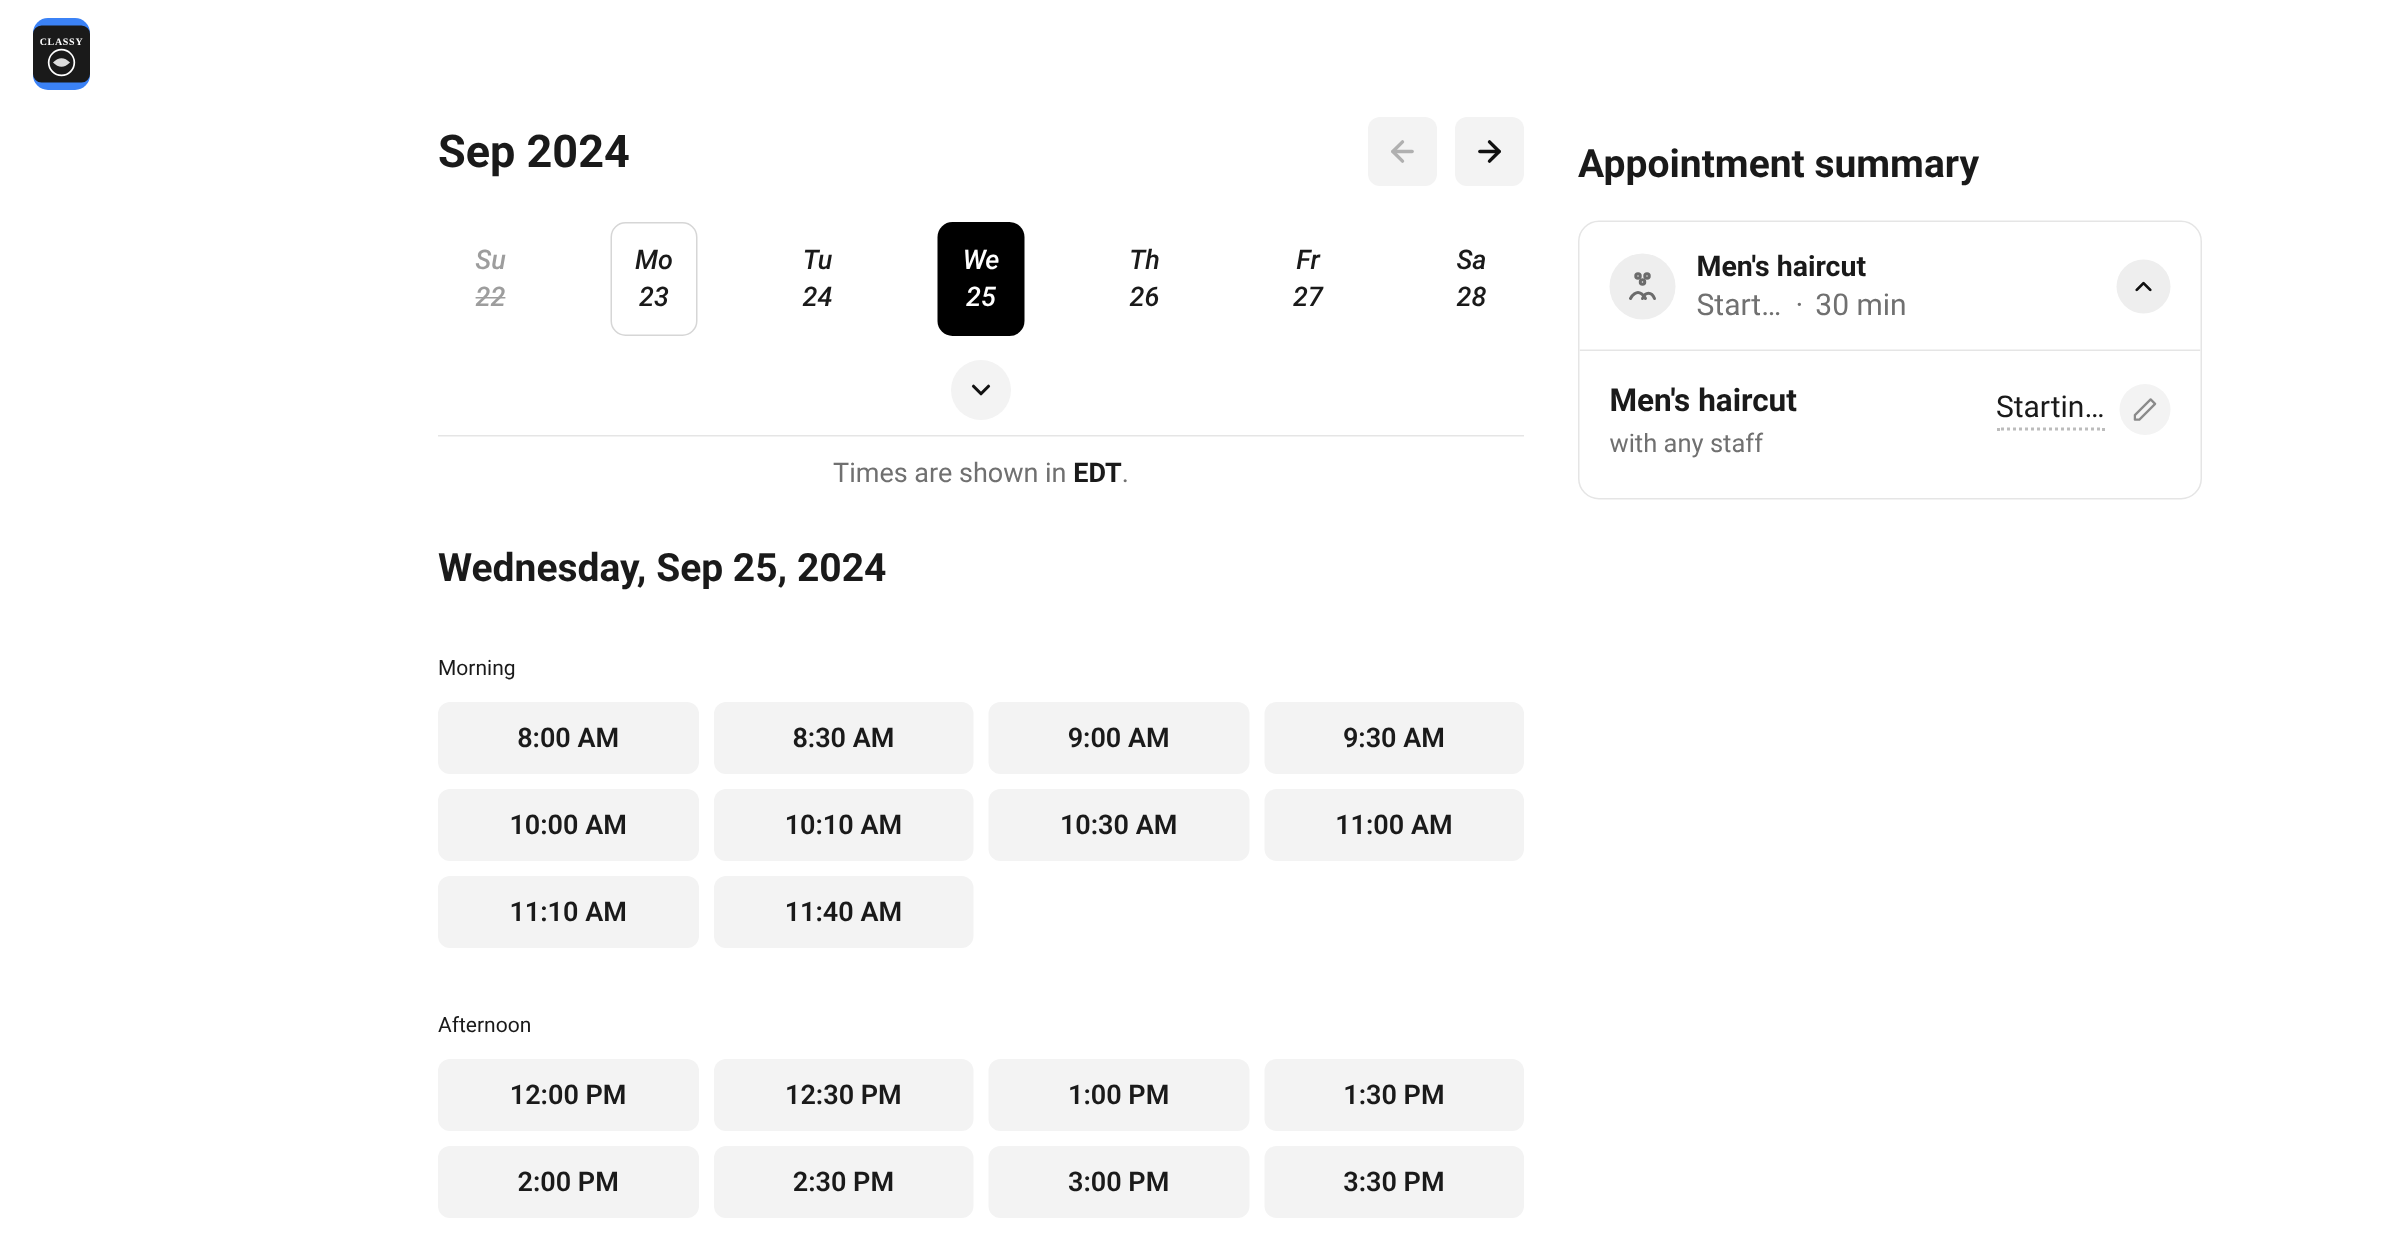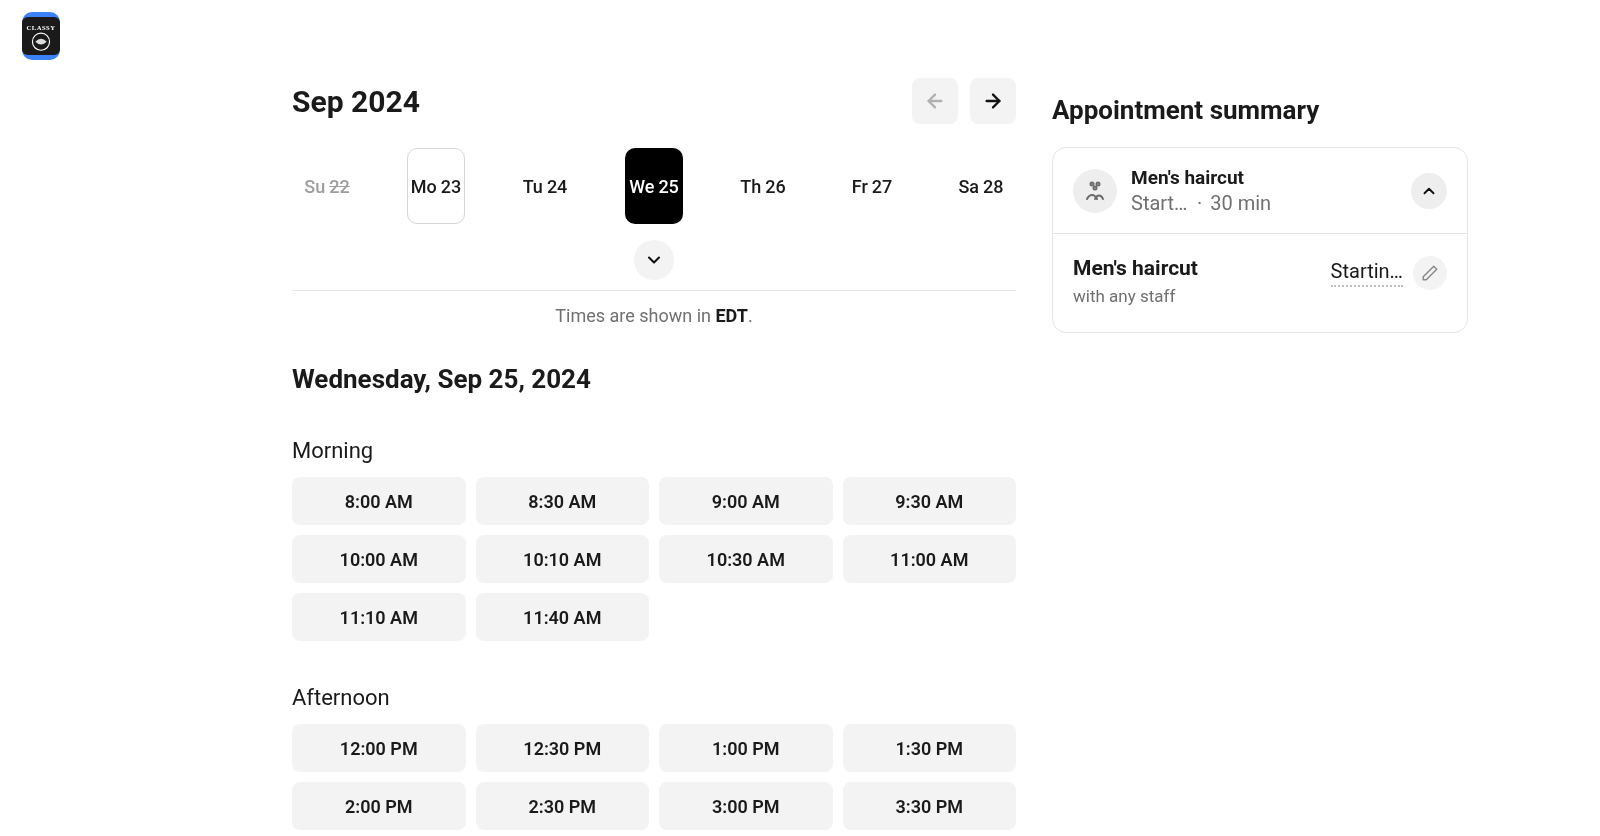--- a/index.html
+++ b/index.html
@@ -56,25 +56,26 @@
   .nav-btn.disabled svg { stroke: #b0b0b0; }
 
   .day-strip {
     display: flex;
     justify-content: space-between;
     padding: 0 6px;
   }
   .day-cell {
     width: 58px; height: 76px;
     border-radius: 10px;
-    display: flex; 
+    display: flex; flex-direction: column;
     align-items: center; justify-content: center;
     gap: 4px;
     font-size: 18px;
     cursor: pointer;
+    font-style: italic;
   }
   .day-cell .dow { font-weight: 500; }
   .day-cell .num { font-weight: 500; }
   .day-cell.disabled { color: #9d9d9d; cursor: default; }
   .day-cell.disabled .num { text-decoration: line-through; }
   .day-cell.outlined { border: 1px solid #d6d6d6; }
   .day-cell.selected { background: #000; color: #fff; }
 
   .expand-row {
     display: flex; justify-content: center;
@@ -98,21 +99,21 @@
   }
   .tz-note b { color: #1a1a1a; font-weight: 700; }
 
   .date-title {
     font-size: 26px;
     font-weight: 700;
     margin-bottom: 36px;
   }
 
   .period-label {
-    font-size: 22px;
+    font-size: 14px;
     font-weight: 400;
     margin-bottom: 14px;
     margin-top: 44px;
   }
 
   .slot-grid {
     display: grid;
     grid-template-columns: repeat(4, 1fr);
     gap: 10px;
     margin-bottom: 28px;

